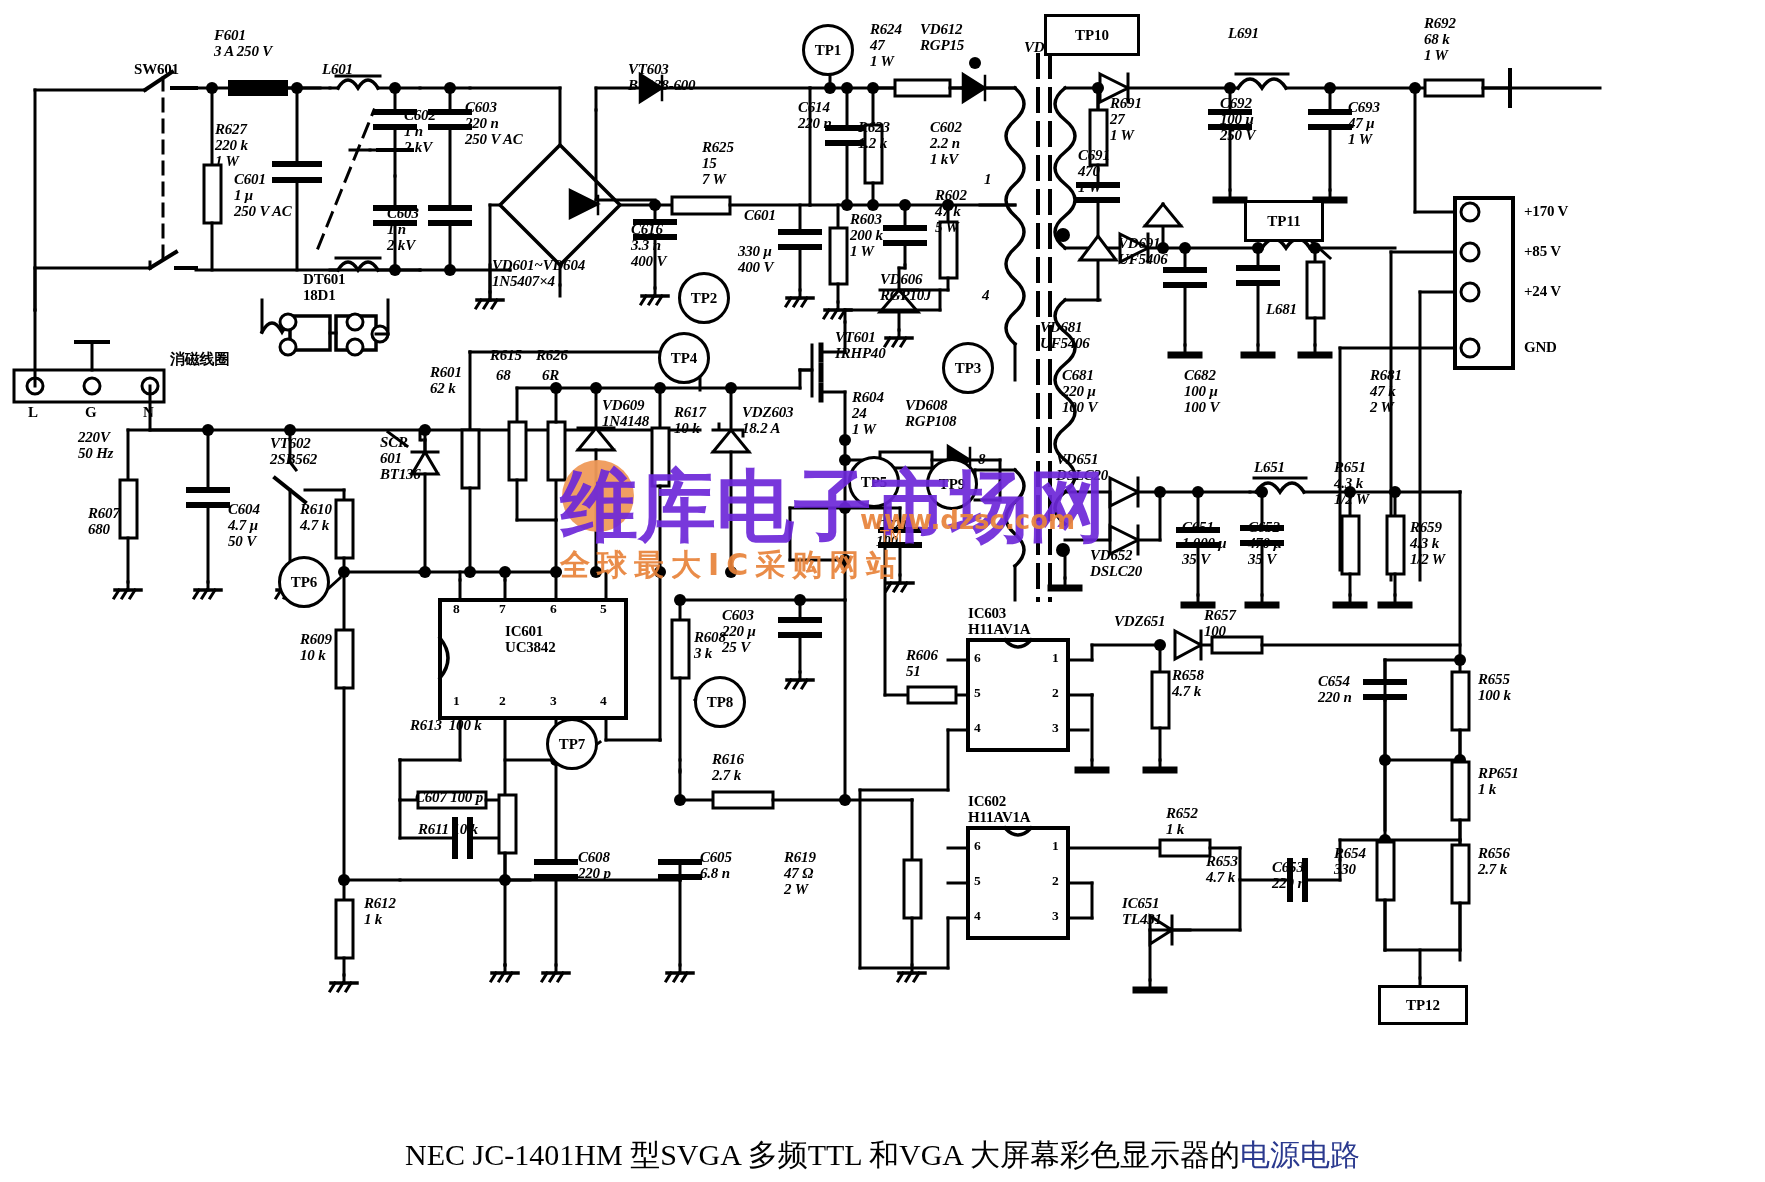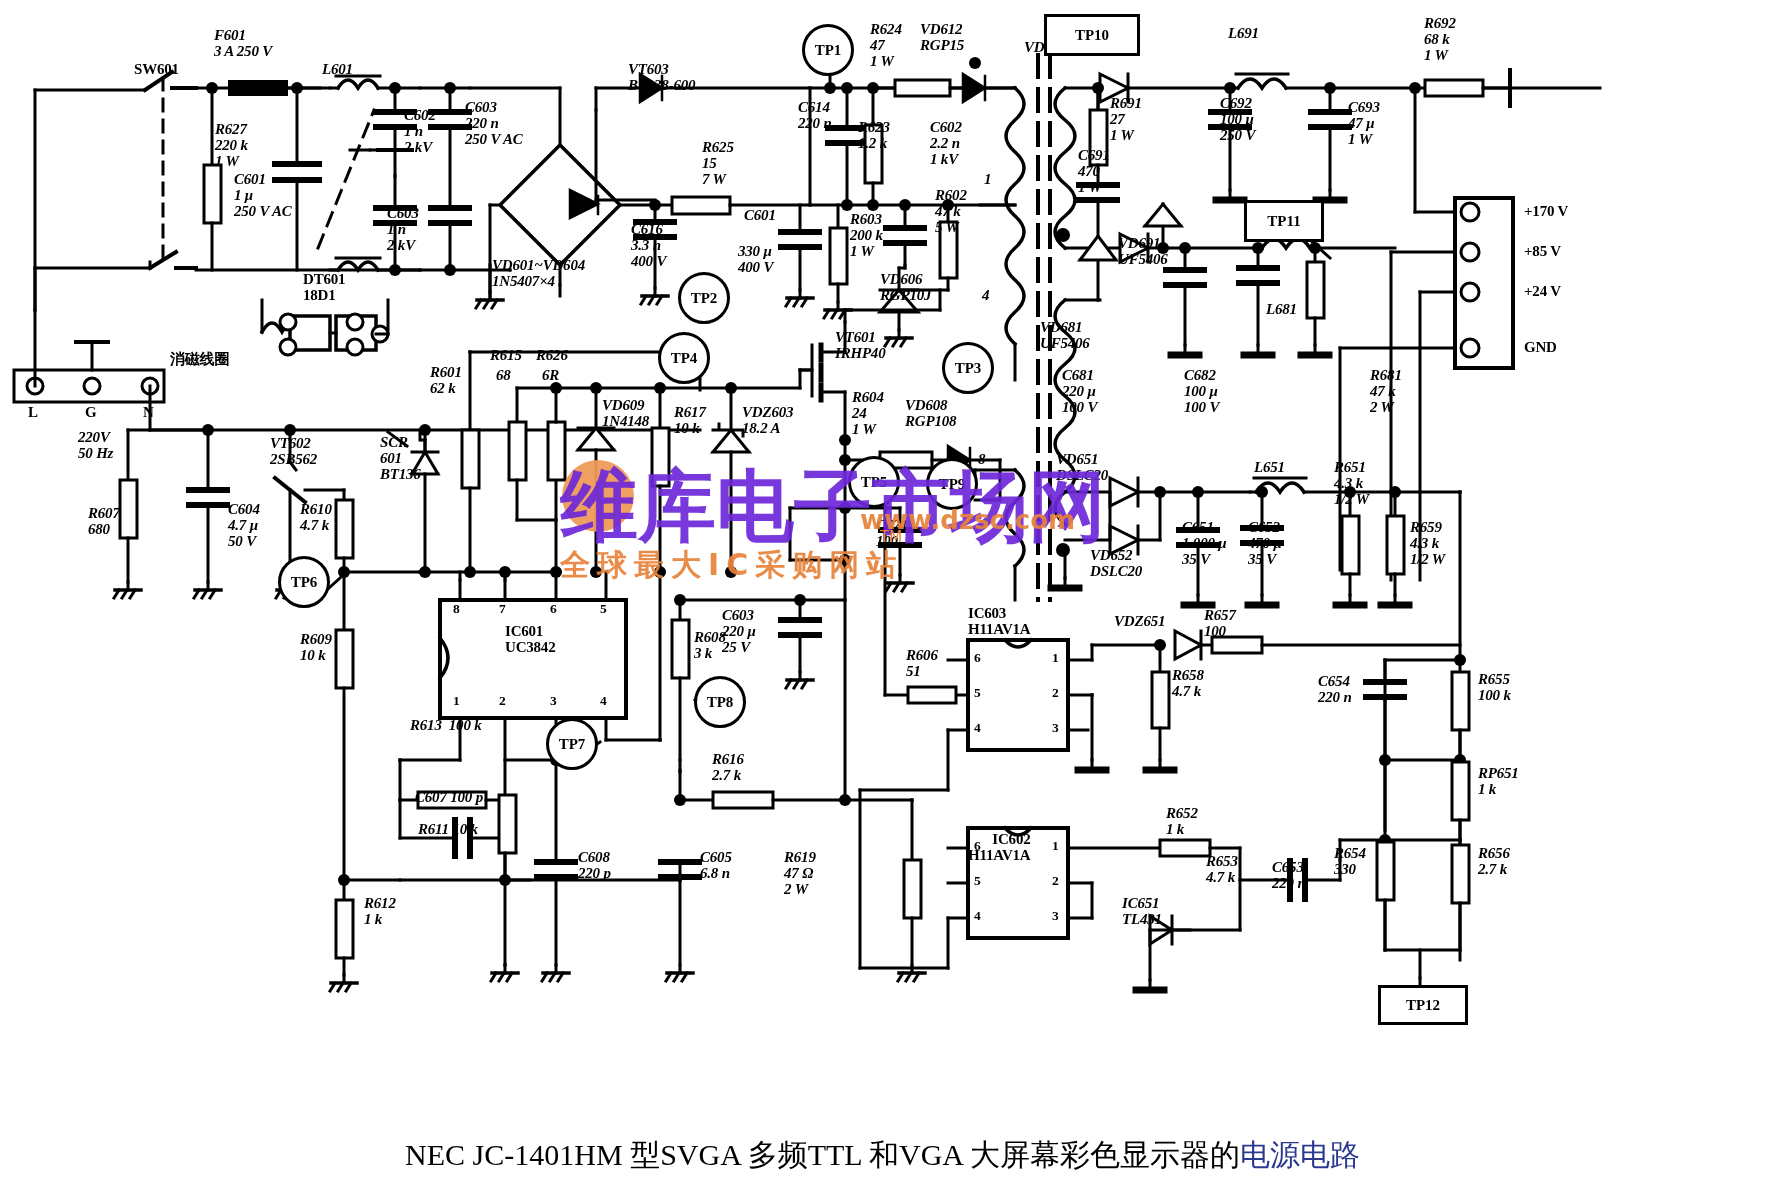--- a/index.html
+++ b/index.html
@@ -803,21 +803,21 @@
 <div class="lbl sm" style="left:600px;top:694px;">4</div>
 
 <div class="lbl" style="left:968px;top:606px;"><span>IC603</span><br><span>H11AV1A</span></div>
 <div class="lbl sm" style="left:974px;top:651px;">6</div>
 <div class="lbl sm" style="left:974px;top:686px;">5</div>
 <div class="lbl sm" style="left:974px;top:721px;">4</div>
 <div class="lbl sm" style="left:1052px;top:651px;">1</div>
 <div class="lbl sm" style="left:1052px;top:686px;">2</div>
 <div class="lbl sm" style="left:1052px;top:721px;">3</div>
 
-<div class="lbl" style="left:968px;top:832px;text-align:right;"><span>IC602</span><br><span>H11AV1A</span></div>
+<div class="lbl" style="left:968px;top:794px;"><span>IC602</span><br><span>H11AV1A</span></div>
 <div class="lbl sm" style="left:974px;top:839px;">6</div>
 <div class="lbl sm" style="left:974px;top:874px;">5</div>
 <div class="lbl sm" style="left:974px;top:909px;">4</div>
 <div class="lbl sm" style="left:1052px;top:839px;">1</div>
 <div class="lbl sm" style="left:1052px;top:874px;">2</div>
 <div class="lbl sm" style="left:1052px;top:909px;">3</div>
 <div class="lbl it" style="left:1122px;top:896px;"><span>IC651</span><br><span>TL431</span></div>
 
 <div class="lbl it" style="left:984px;top:172px;">1</div>
 <div class="lbl it" style="left:982px;top:288px;">4</div>

